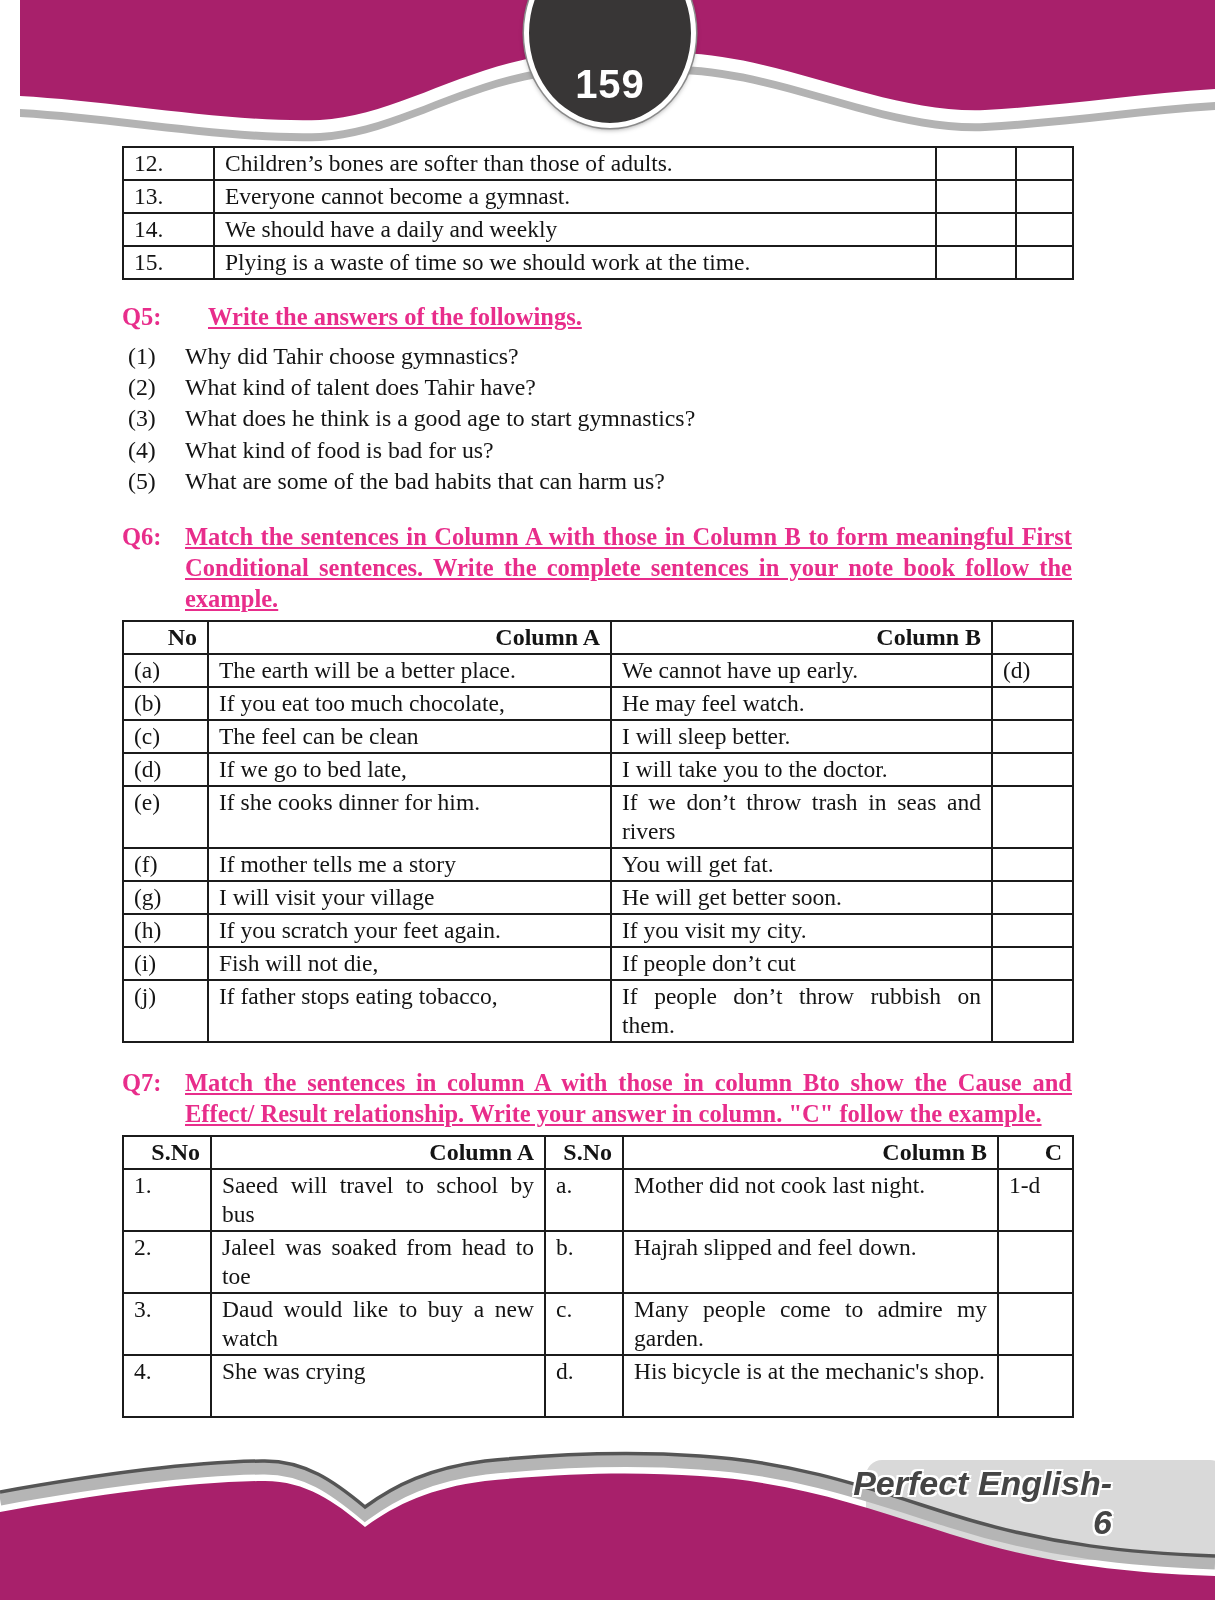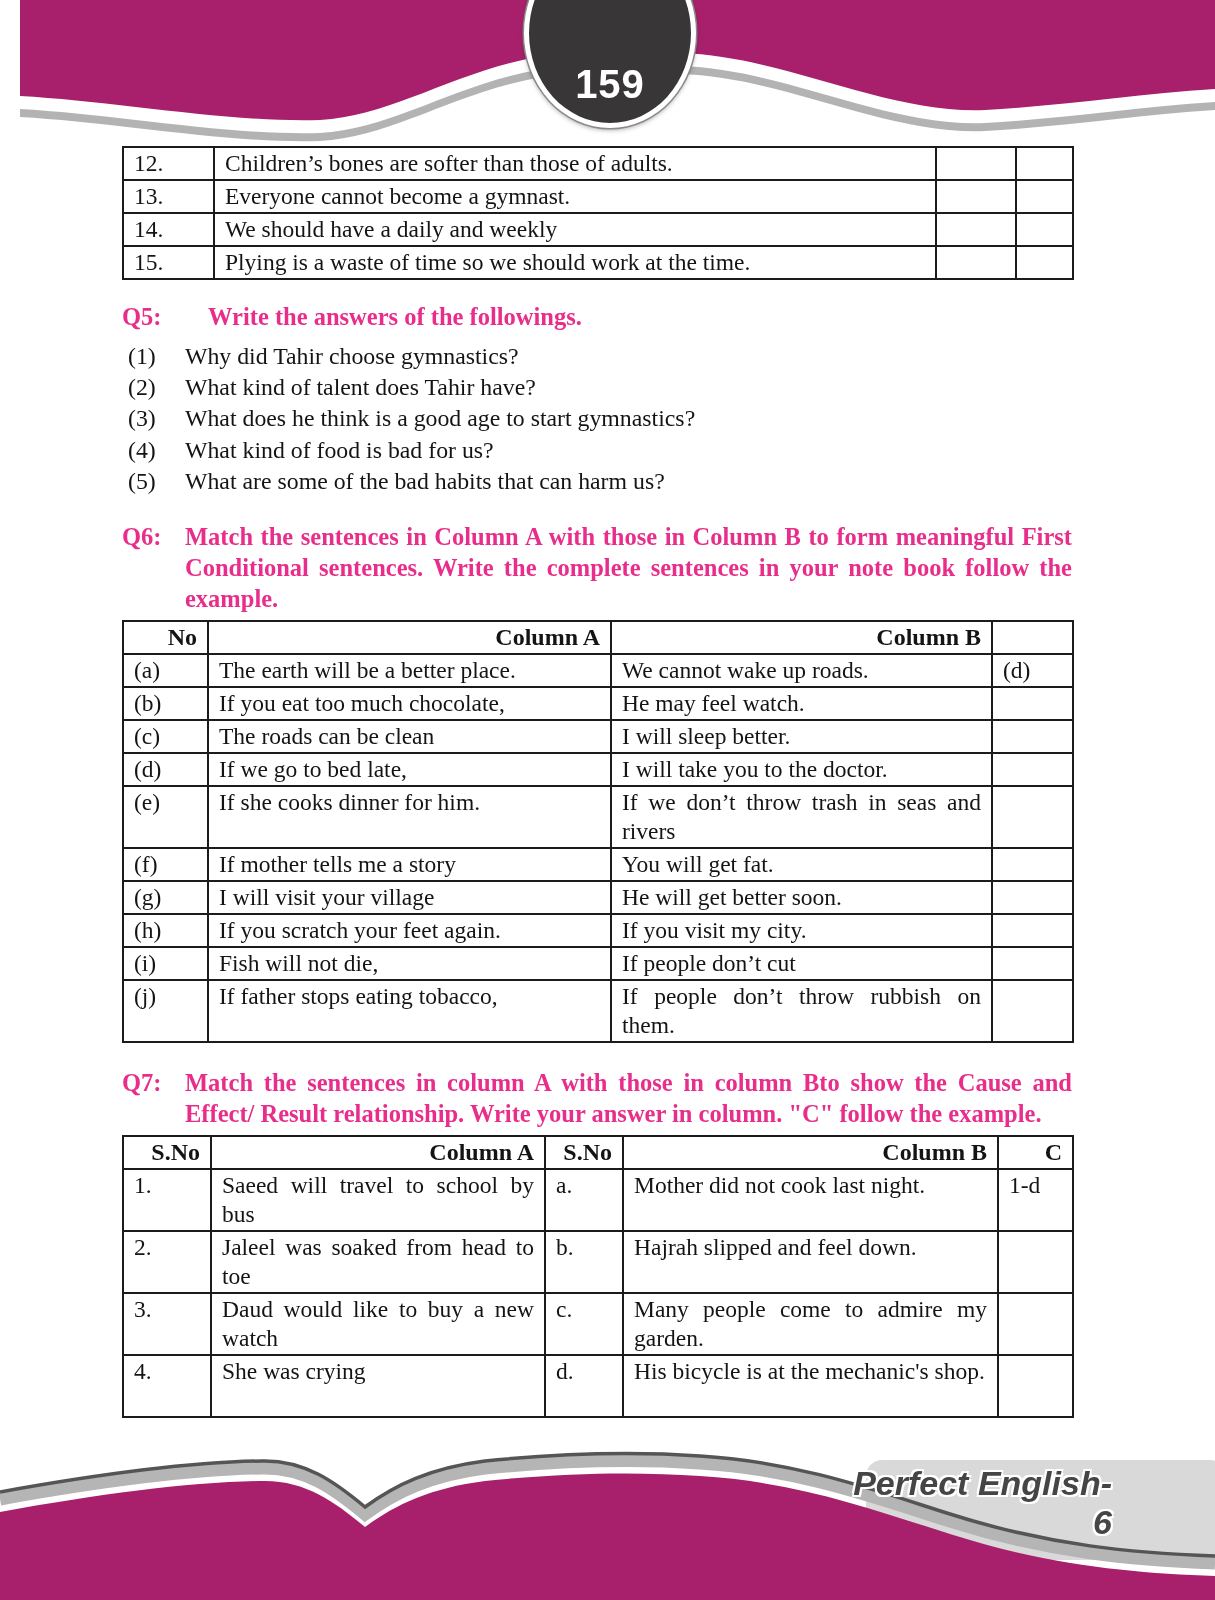--- a/index.html
+++ b/index.html
@@ -35,21 +35,21 @@
   }
   table.tbl th{text-align:right;font-size:24px;}
   td.numc{padding-left:26px;}
   td.noc{padding-left:14px;}
   td.txt{text-align:justify;}
   tr.r33 td{height:29px;}
   tr.r62 td{height:58px;}
   
   .qhead{
     position:relative;color:#e82d8b;font-weight:bold;font-size:24.5px;
-    line-height:31px;padding-left:63px;text-align:justify;margin:0;
+    line-height:31px;padding-left:63px;text-align:justify;margin:0;text-decoration:underline;
   }
   .qhead .qlabel{position:absolute;left:0;top:0;}
   .qhead.single{padding-left:86px;text-align:left;}
   
   .qlist{margin-top:9px;}
   .qlist .qitem{position:relative;padding-left:63px;line-height:31.2px;font-size:23.8px;}
   .qlist .qno{position:absolute;left:6px;top:0;}
   .mt20{margin-top:21px;}
   .mt12{margin-top:24px;}
   .mt6{margin-top:6px;}
@@ -156,32 +156,32 @@
     <tbody>
         <tr class="r33">
       <th>No</th>
       <th>Column A</th>
       <th>Column B</th>
       <th></th>
     </tr>
     <tr class="r33">
       <td class="noc">(a)</td>
       <td class="txt">The earth will be a better place.</td>
-      <td class="txt">We cannot wake up roads.</td>
+      <td class="txt">We cannot have up early.</td>
       <td>(d)</td>
     </tr>
     <tr class="r33">
       <td class="noc">(b)</td>
       <td class="txt">If you eat too much chocolate,</td>
       <td class="txt">He may feel watch.</td>
       <td></td>
     </tr>
     <tr class="r33">
       <td class="noc">(c)</td>
-      <td class="txt">The roads can be clean</td>
+      <td class="txt">The feel can be clean</td>
       <td class="txt">I will sleep better.</td>
       <td></td>
     </tr>
     <tr class="r33">
       <td class="noc">(d)</td>
       <td class="txt">If we go to bed late,</td>
       <td class="txt">I will take you to the doctor.</td>
       <td></td>
     </tr>
     <tr class="r62">

